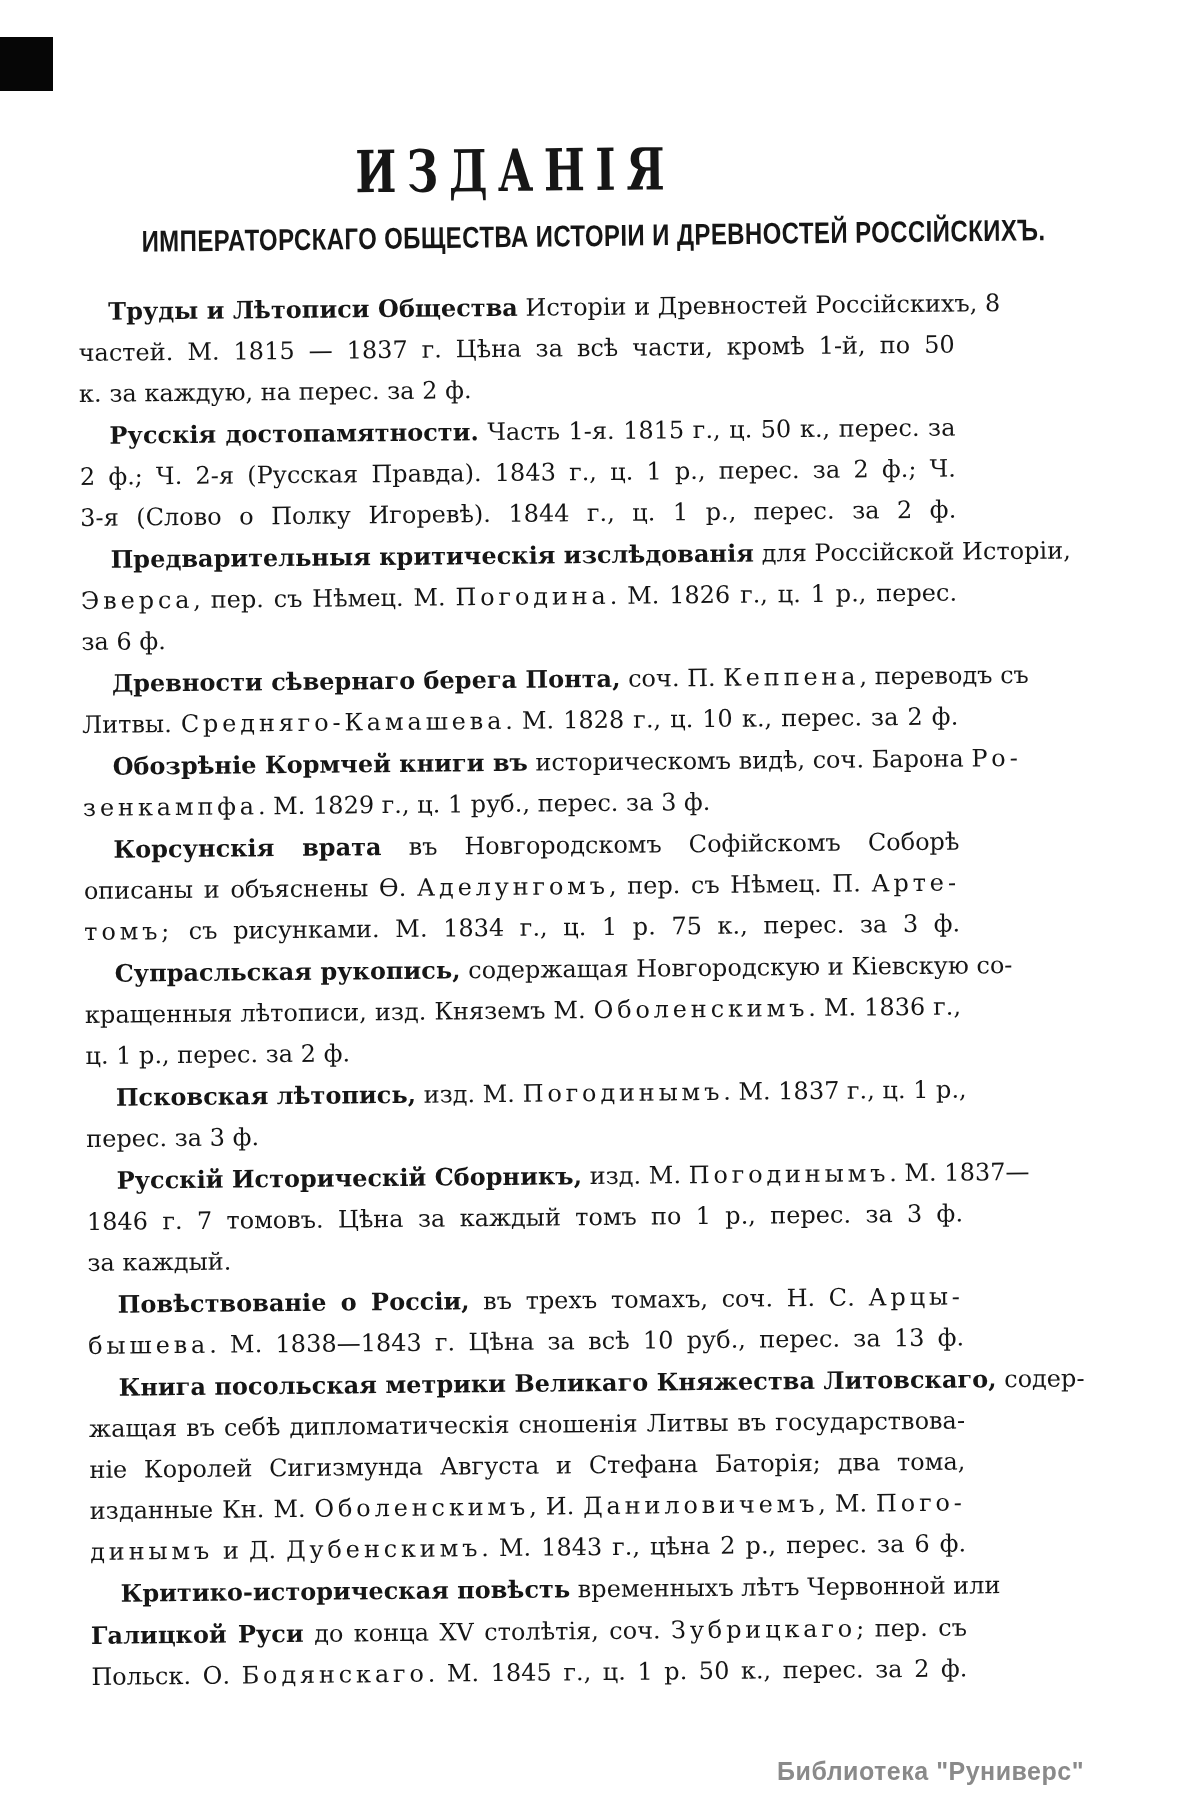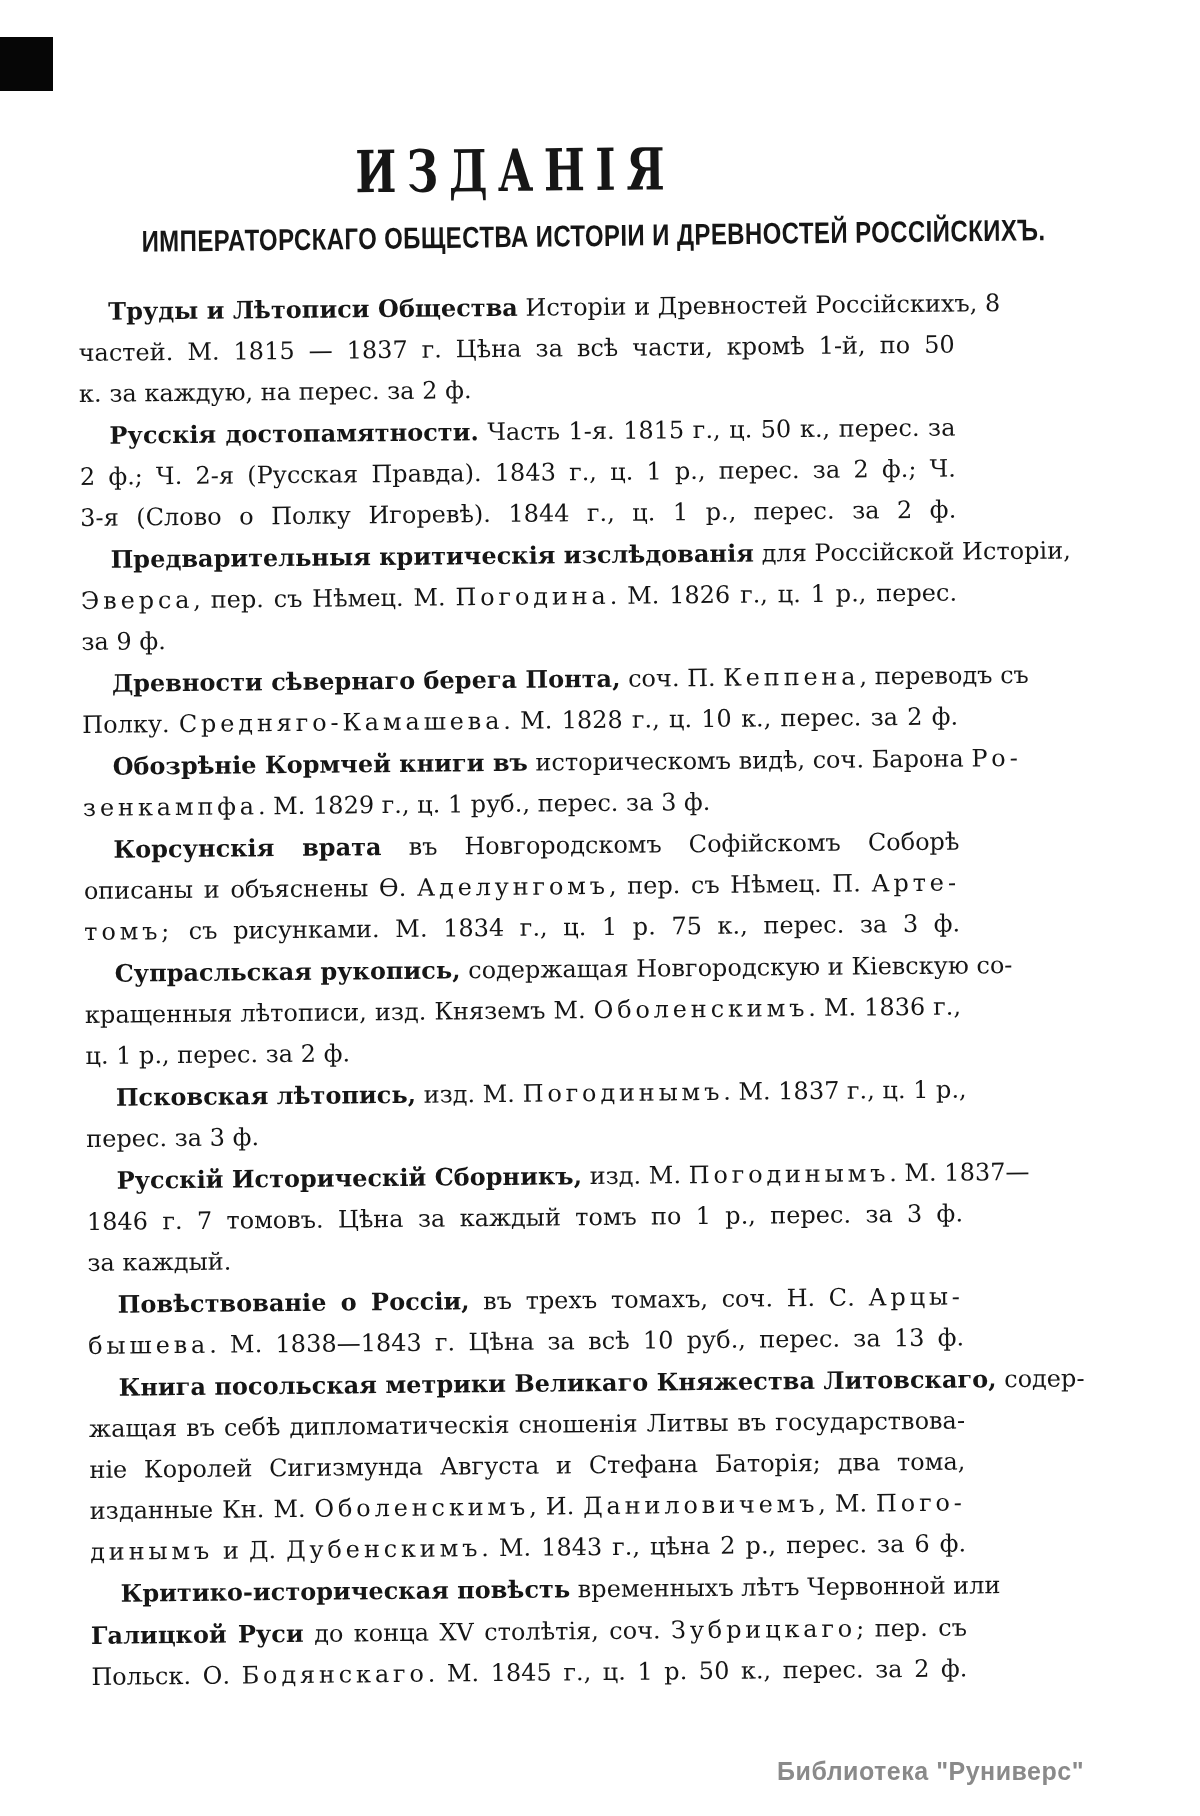--- a/index.html
+++ b/index.html
@@ -87,25 +87,25 @@
           <div class="line"><span class="run-regular">к. за каждую, на перес. за 2 ф.</span></div>
         </div>
         <div class="para">
           <div class="line indent stretch"><span class="run-bold">Русскія достопамятности.</span><span class="run-regular"> Часть 1-я. 1815 г., ц. 50 к., перес. за</span></div>
           <div class="line stretch"><span class="run-regular">2 ф.; Ч. 2-я (Русская Правда). 1843 г., ц. 1 р., перес. за 2 ф.; Ч.</span></div>
           <div class="line stretch"><span class="run-regular">3-я (Слово о Полку Игоревѣ). 1844 г., ц. 1 р., перес. за 2 ф.</span></div>
         </div>
         <div class="para">
           <div class="line indent stretch"><span class="run-bold">Предварительныя критическія изслѣдованія</span><span class="run-regular"> для Россійской Исторіи,</span></div>
           <div class="line stretch"><span class="run-spaced">Эверса</span><span class="run-regular">, пер. съ Нѣмец. М. </span><span class="run-spaced">Погодина</span><span class="run-regular">. М. 1826 г., ц. 1 р., перес.</span></div>
-          <div class="line"><span class="run-regular">за 9 ф.</span></div>
+          <div class="line"><span class="run-regular">за 6 ф.</span></div>
         </div>
         <div class="para">
           <div class="line indent stretch"><span class="run-bold">Древности сѣвернаго берега Понта,</span><span class="run-regular"> соч. П. </span><span class="run-spaced">Кеппена</span><span class="run-regular">, переводъ съ</span></div>
-          <div class="line stretch"><span class="run-regular">Полку. </span><span class="run-spaced">Средняго-Камашева</span><span class="run-regular">. М. 1828 г., ц. 10 к., перес. за 2 ф.</span></div>
+          <div class="line stretch"><span class="run-regular">Литвы. </span><span class="run-spaced">Средняго-Камашева</span><span class="run-regular">. М. 1828 г., ц. 10 к., перес. за 2 ф.</span></div>
         </div>
         <div class="para">
           <div class="line indent stretch"><span class="run-bold">Обозрѣніе Кормчей книги въ</span><span class="run-regular"> историческомъ видѣ, соч. Барона </span><span class="run-spaced">Ро-</span></div>
           <div class="line"><span class="run-spaced">зенкампфа</span><span class="run-regular">. М. 1829 г., ц. 1 руб., перес. за 3 ф.</span></div>
         </div>
         <div class="para">
           <div class="line indent stretch"><span class="run-bold">Корсунскія врата</span><span class="run-regular"> въ Новгородскомъ Софійскомъ Соборѣ</span></div>
           <div class="line stretch"><span class="run-regular">описаны и объяснены Ѳ. </span><span class="run-spaced">Аделунгомъ</span><span class="run-regular">, пер. съ Нѣмец. П. </span><span class="run-spaced">Арте-</span></div>
           <div class="line stretch"><span class="run-spaced">томъ;</span><span class="run-regular"> съ рисунками. М. 1834 г., ц. 1 р. 75 к., перес. за 3 ф.</span></div>
         </div>

